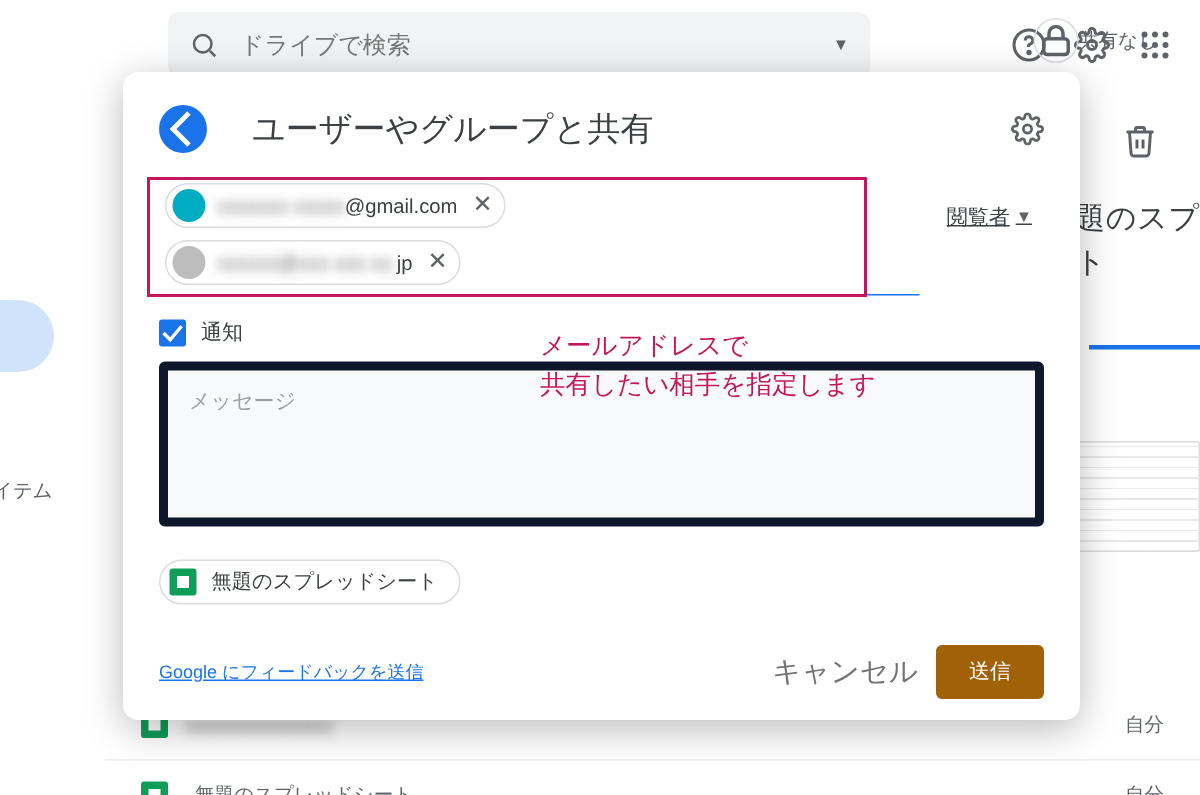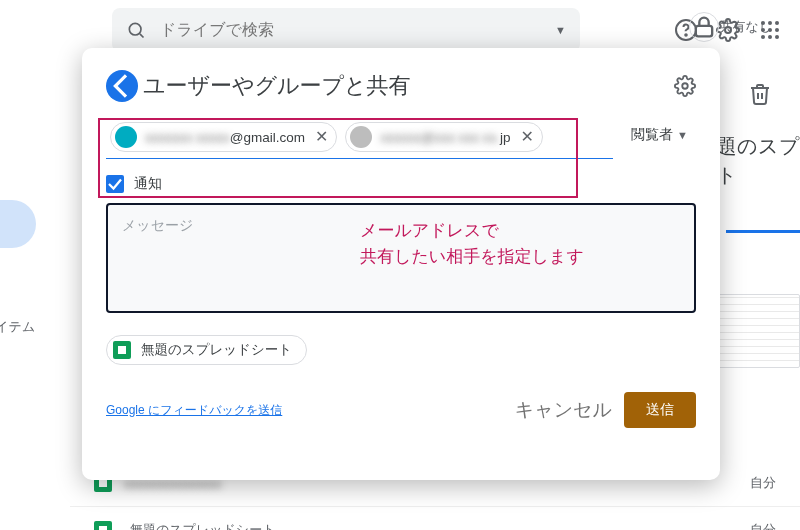--- a/index.html
+++ b/index.html
@@ -24,38 +24,38 @@
   .right-panel { position:absolute; right:0; top:60px; width:160px; }
   .right-panel .trash { position:absolute; top:22px; right:28px; width:24px;height:24px; display:flex; color:#5f6368;}
   .right-title { position:absolute; top:72px; right:0; font-size:20px; color:#3c4043; letter-spacing:.5px; line-height:1.45; text-align:left; }
   .tab-underline { position:absolute; top:170px; right:0; width:74px; height:3px; background:#1a73e8; }
   .thumb { position:absolute; top:234px; right:0; width:140px; height:74px; border:1px solid #dadce0; border-radius:2px; background:repeating-linear-gradient(0deg,#fff,#fff 6px,#e9e9e9 6px,#e9e9e9 7px), repeating-linear-gradient(90deg,transparent,transparent 14px,#e9e9e9 14px,#e9e9e9 15px); }
   .share-status { position:absolute; bottom:18px; right:28px; display:flex; align-items:center; color:#5f6368; font-size:13px;}
   .lock-circle { width:30px;height:30px;border:1px solid #dadce0;border-radius:50%;display:flex;align-items:center;justify-content:center;}
 
   
   .dialog { position:absolute; left:82px; top:48px; width:638px; height:432px; background:#fff; border-radius:10px; box-shadow:0 6px 26px rgba(0,0,0,.28); padding:22px 24px 18px 24px; }
-  .dlg-header { display:flex; align-items:center; gap:5px; }
+  .dlg-header { display:flex; align-items:center; gap:30px; }
   .back-btn { width:32px;height:32px;border-radius:50%;background:#1a73e8;display:flex;align-items:center;justify-content:center;color:#fff;cursor:pointer;}
   .dlg-title { font-size:22px; color:#3c4043; }
   .gear-dlg { margin-left:auto; color:#5f6368; width:22px;height:22px; cursor:pointer; display:flex; }
 
   .entry-row { display:flex; align-items:flex-start; gap:10px; margin-top:18px; }
-  .entry-box { flex:1; border-bottom:1.5px solid #1a73e8; padding:2px 4px 6px 4px; display:flex; flex-direction:row; gap:8px; }
+  .entry-box { flex:1; border-bottom:1.5px solid #1a73e8; padding:2px 4px 6px 4px; display:flex; flex-direction:column; gap:8px; }
   .chip { display:inline-flex; align-items:center; gap:8px; border:1px solid #dadce0; border-radius:16px; padding:3px 8px 3px 4px; font-size:13.5px; color:#3c4043; align-self:flex-start; }
   .chip .avatar { width:22px;height:22px;border-radius:50%; }
   .chip .x { color:#5f6368; cursor:pointer; font-size:16px; line-height:1; margin-left:2px; }
   .blur { color:transparent; text-shadow:0 0 7px rgba(90,90,90,.9); user-select:none; }
-  .role-select { display:flex; align-items:center; gap:4px; padding:6px 8px; color:#3c4043; font-size:14px; cursor:pointer; margin-top:0;}
+  .role-select { display:flex; align-items:center; gap:4px; padding:6px 8px; color:#3c4043; font-size:14px; cursor:pointer; margin-top:10px;text-decoration:underline;}
   .role-select .arr { font-size:11px; color:#5f6368; }
 
   .notify-row { display:flex; align-items:center; gap:10px; margin-top:16px; font-size:14px; color:#3c4043; }
   .checkbox { width:18px;height:18px;background:#1a73e8;border-radius:2px;display:flex;align-items:center;justify-content:center;color:#fff;}
 
-  .msg-box { margin-top:10px; height:110px; background:#f8f9fa; border:2px solid #0f172a; border-radius:4px; padding:12px 14px; color:#9aa0a6; font-size:14px; position:relative; }
+  .msg-box { margin-top:10px; height:110px; background:#f8f9fa; border:6px solid #0f172a; border-radius:4px; padding:12px 14px; color:#9aa0a6; font-size:14px; position:relative; }
 
   .attach-chip { margin-top:22px; display:inline-flex; align-items:center; gap:10px; border:1px solid #dadce0; border-radius:18px; padding:5px 14px 5px 6px; font-size:13.5px; color:#3c4043; }
 
   .dlg-footer { display:flex; align-items:center; margin-top:24px; }
   .feedback { color:#1a73e8; font-size:12px; text-decoration:underline; }
   .btn-cancel { margin-left:auto; color:#737373; font-size:19px; padding:8px 12px; cursor:pointer; }
   .btn-send { background:#a16207; color:#fff; font-size:14px; padding:9px 22px; border-radius:4px; cursor:pointer; }
 
   
   .annot-box { position:absolute; left:98px; top:118px; width:480px; height:80px; border:2px solid #c2185b; pointer-events:none; }

